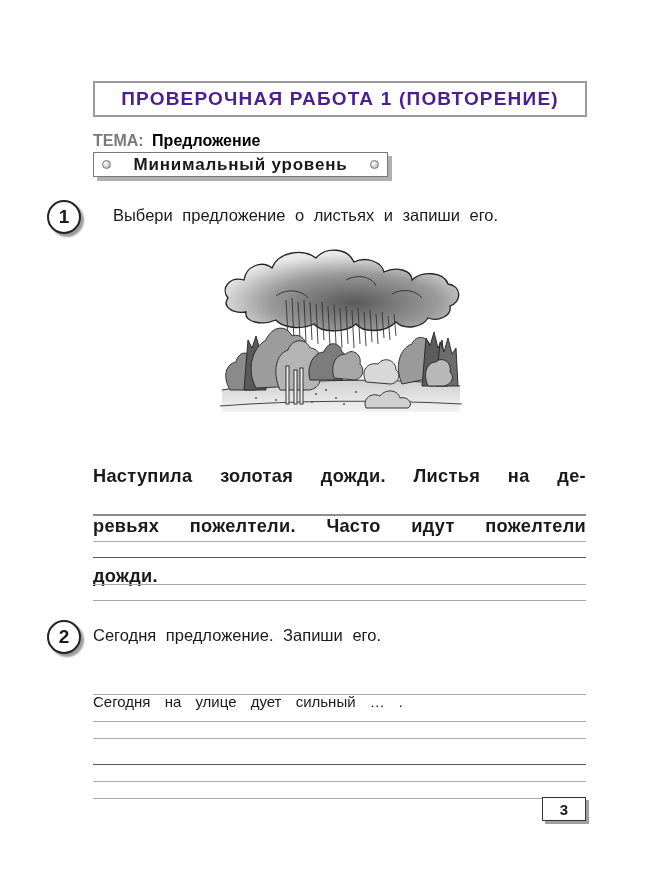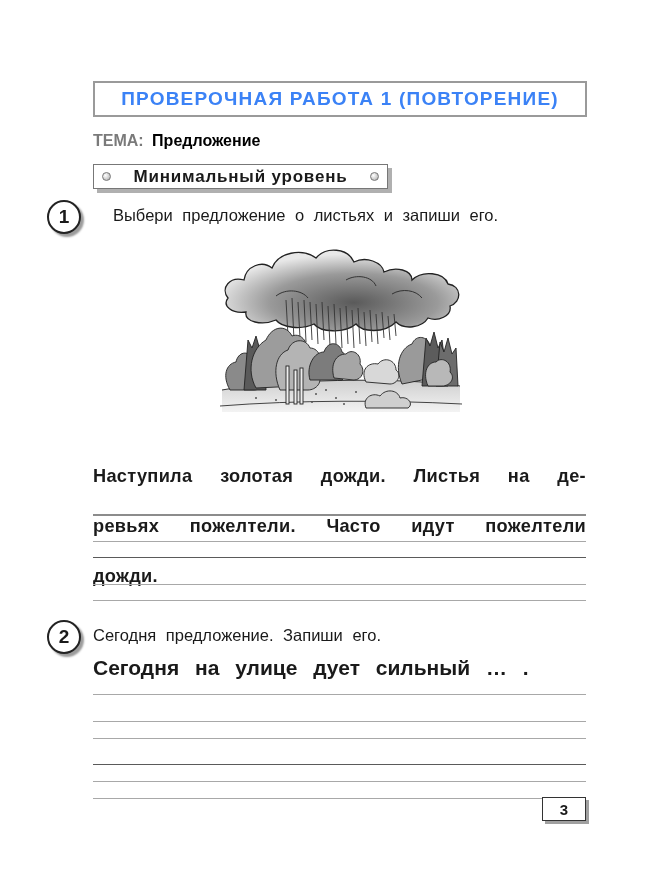--- a/index.html
+++ b/index.html
@@ -2,27 +2,27 @@
 <html><head>
 <meta charset="utf-8">
 <style>
   html, body { margin:0; padding:0; }
   body { width:650px; height:869px; background:#ffffff; position:relative; overflow:hidden;
          font-family:"Liberation Sans", "DejaVu Sans", sans-serif; color:#1a1a1a; }
   .abs { position:absolute; }
 
   .title-box { left:93px; top:81px; width:490px; height:32px; border:2px solid #9a9a9a;
                display:flex; align-items:center; justify-content:center; box-sizing:content-box; }
-  .title-text { font-weight:bold; font-size:19px; color:#3b82f6; letter-spacing:1.2px; white-space:nowrap; }
+  .title-text { font-weight:bold; font-size:19px; color:#4c1d95; letter-spacing:1.2px; white-space:nowrap; }
 
   .topic { left:93px; top:132px; font-size:16px; font-weight:bold; white-space:nowrap; }
   .topic-label { color:#7a7a7a; }
   .topic-value { color:#000000; margin-left:4px; }
 
-  .level-box { left:93px; top:164px; width:295px; height:25px; border:1px solid #777;
+  .level-box { left:93px; top:152px; width:295px; height:25px; border:1px solid #777;
                background:#fff; box-shadow:4px 4px 0 #b0b0b0; display:flex; align-items:center;
                justify-content:space-between; padding:0 8px; box-sizing:border-box; }
   .level-text { font-weight:bold; font-size:17px; color:#1a1a1a; letter-spacing:0.8px; white-space:nowrap; }
   .bullet { width:7px; height:7px; border-radius:50%; border:1px solid #777;
             background:radial-gradient(circle at 35% 35%, #fff 0%, #ccc 60%, #999 100%); }
 
   .num-circle { width:30px; height:30px; border:2px solid #222; border-radius:50%; background:#fff;
                 box-shadow:3px 3px 2px #9c9c9c; display:flex; align-items:center; justify-content:center;
                 font-weight:bold; font-size:19px; color:#1a1a1a; }
   .task-text { font-size:16.5px; color:#1a1a1a; word-spacing:5px; white-space:nowrap; }
@@ -30,21 +30,21 @@
   .illustration { left:216px; top:240px; width:250px; height:172px; }
 
   .passage { left:93px; top:437px; width:493px; font-weight:bold; font-size:18.2px; line-height:22px;
              text-align:justify; color:#1a1a1a; letter-spacing:0.3px; }
   .passage-line { display:flex; justify-content:space-between; white-space:nowrap;margin-top:28px; }
 
   .rule { position:absolute; left:93px; width:493px; height:1px; background:#a8a8a8; }
   .rule.thick { height:2px; background:#8c8c8c; }
   .rule.dark { background:#5a5a5a; }
 
-  .prompt-line { left:93px; top:656px; font-weight:bold; font-size:21px; color:#1a1a1a;
+  .prompt-line { left:93px; top:693px; font-weight:normal; font-size:15px; color:#1a1a1a;
                  word-spacing:10px; white-space:nowrap; }
 
   .page-num { left:542px; top:797px; width:42px; height:22px; border:1px solid #333; background:#fff;
               box-shadow:3px 3px 0 #a0a0a0; display:flex; align-items:center; justify-content:center;
               font-weight:bold; font-size:15px; color:#1a1a1a; }
 </style>
 </head>
 <body>
 
 <div class="abs title-box">

